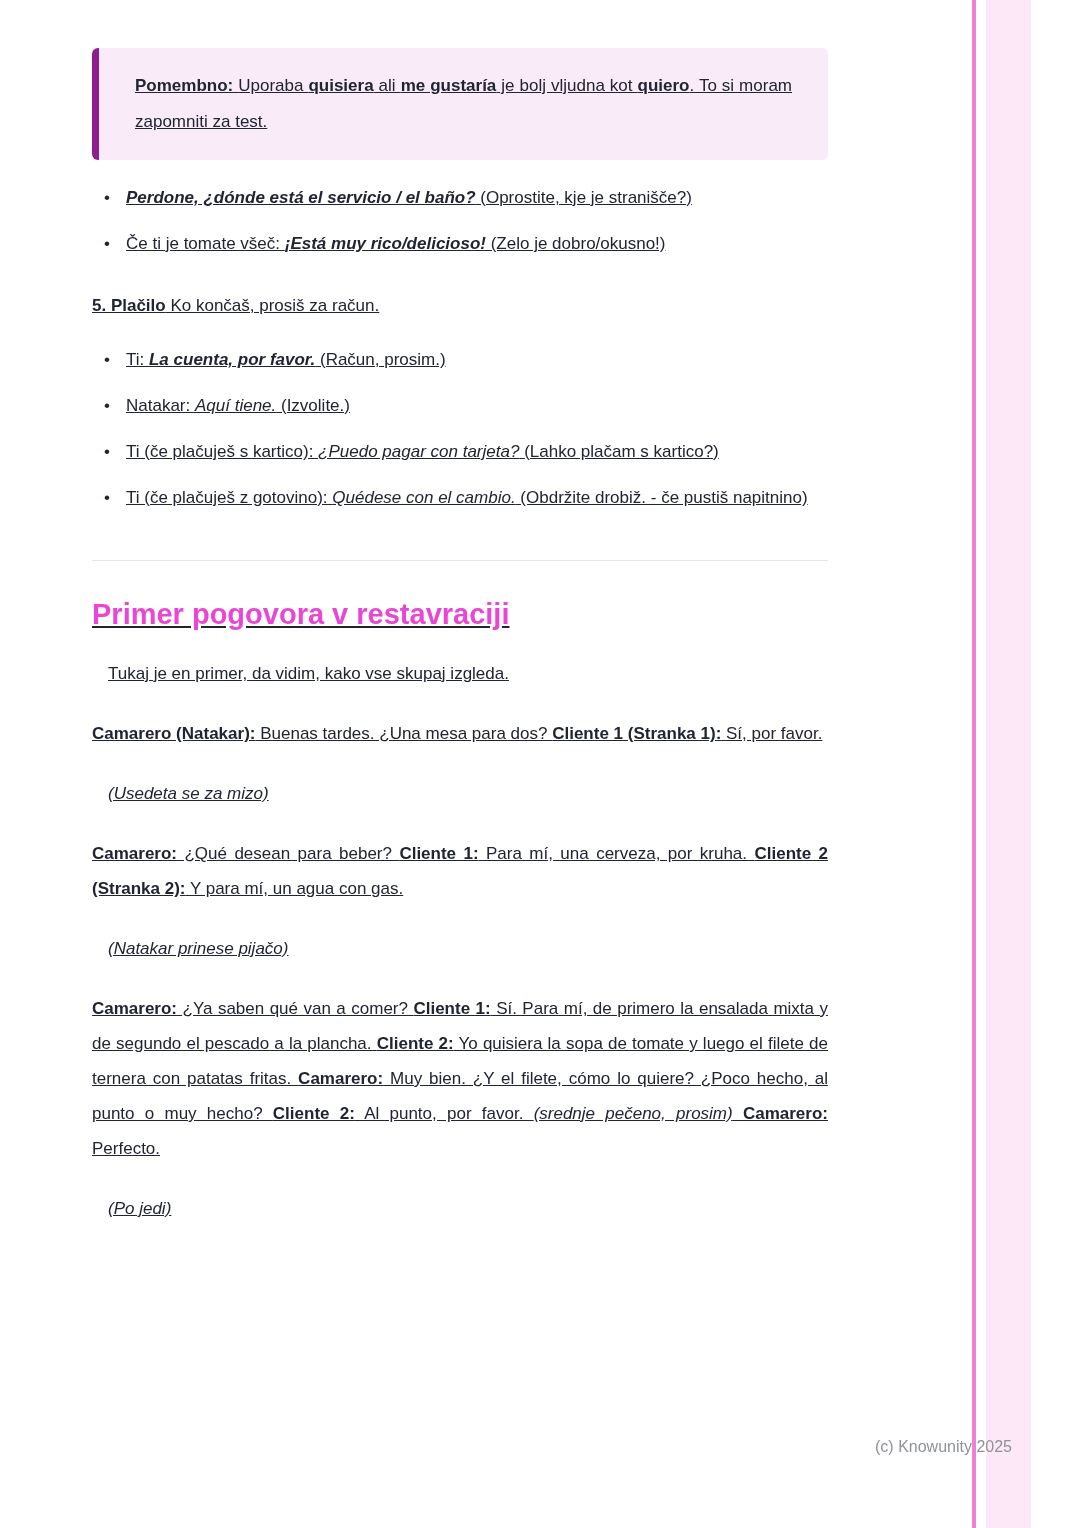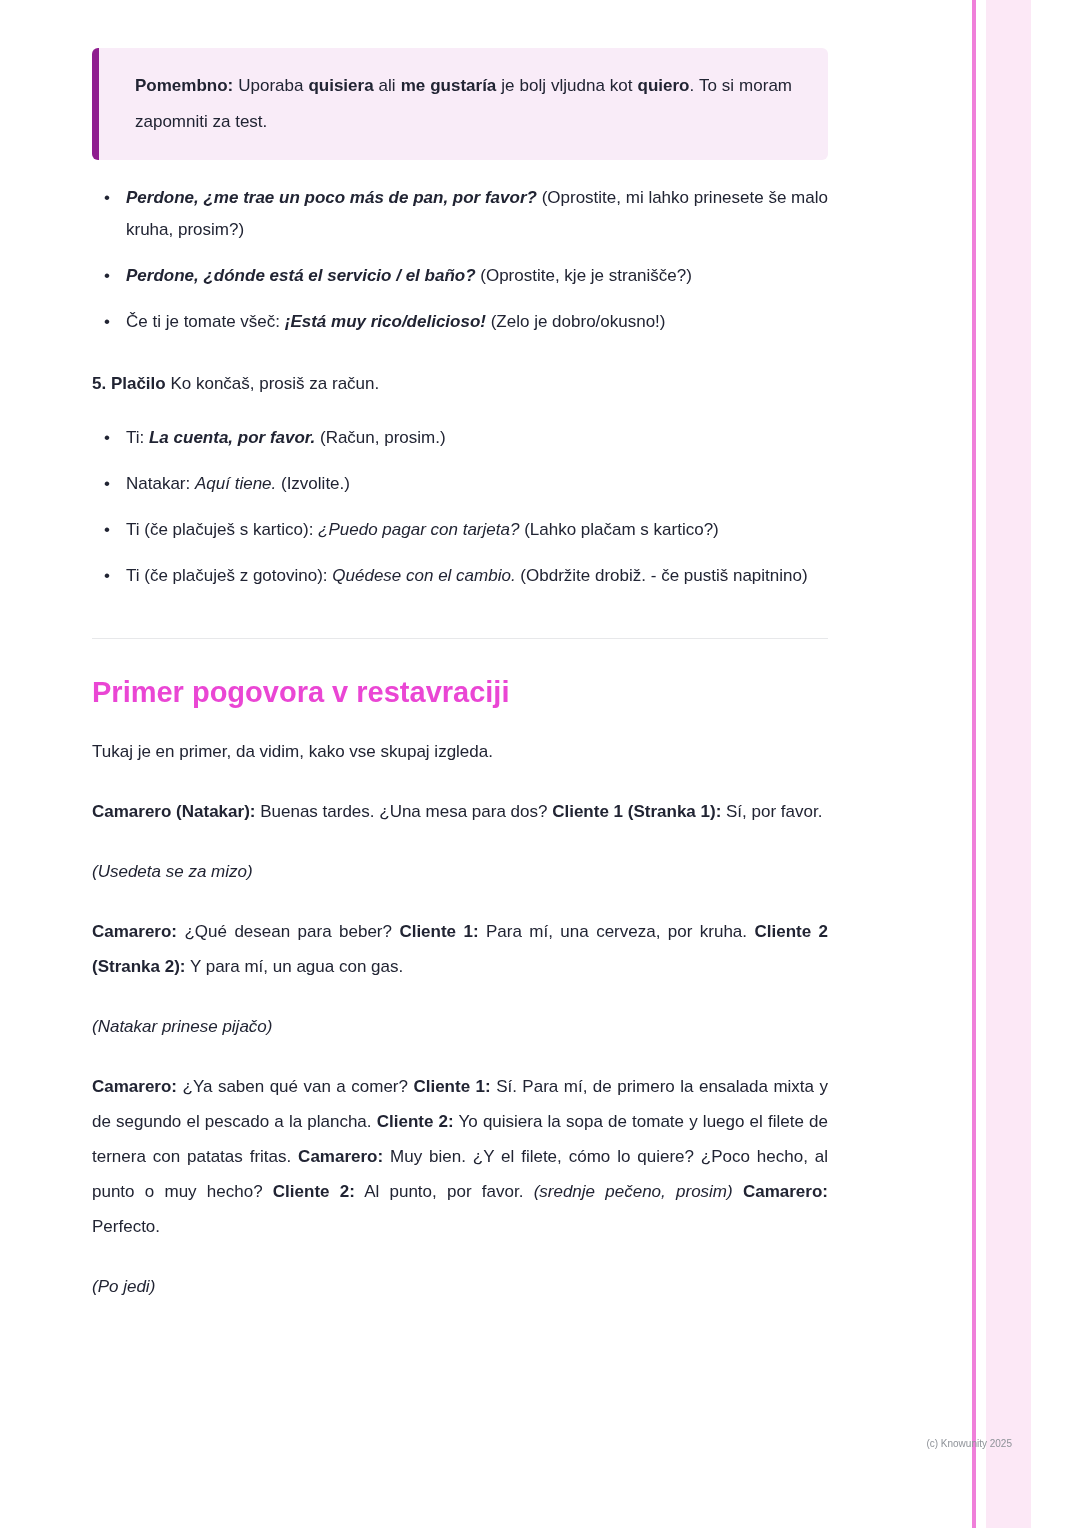--- a/index.html
+++ b/index.html
@@ -5,21 +5,21 @@
   html, body { margin: 0; padding: 0; }
   body {
     width: 1080px;
     height: 1528px;
     background: #ffffff;
     font-family: "Liberation Sans", "DejaVu Sans", sans-serif;
     color: #212433;
     position: relative;
     overflow: hidden;
   }
-  .page { position: relative; width: 1080px; height: 1288px; }
+  .page { position: relative; width: 1080px; height: 1288px; text-decoration: underline; }
 
   
   .deco-band {
     position: absolute;
     left: 986px; top: 0;
     width: 45px; height: 1528px;
     background: var(--band-color, #fce8f6);
     z-index: 0;
   }
   .deco-line {
@@ -89,57 +89,56 @@
     font-weight: 700;
     color: var(--accent-pink, #ea46d4);
   }
 
   .dialogue p.para {
     margin: 25px 0 0 0;
     line-height: 35px;
     text-align: justify;
   }
   .dialogue p.stage {
-    margin: 25px 0 0 0;
+    margin: 25px 0 0 16px;
     line-height: 35px;
     font-style: italic;
     text-align: left;
   }
   .dialogue p.intro {
-    margin: 25px 0 0 0;
+    margin: 25px 0 0 16px;
     line-height: 35px;
     text-align: left;
   }
 
   .footer {
     position: absolute;
     top: 1438px;
     right: 68px;
     z-index: 3;
-    font-size: 10px;
+    font-size: 16px;
     color: #8e9298;
   }
 </style>
 </head>
 <body>
 
 <div class="page">
 
   <div class="deco-band"></div>
   <div class="deco-line"></div>
 
   <div class="content">
 
     <div class="callout">
       <p class="rich"><span style="font-weight: 700;">Pomembno: </span><span>Uporaba </span><span style="font-weight: 700;">quisiera</span><span> ali </span><span style="font-weight: 700;">me gustaría</span><span> je bolj vljudna kot </span><span style="font-weight: 700;">quiero</span><span>. To si moram zapomniti za test.</span></p>
     </div>
 
 
     <ul class="bullets">
-      <li class="rich"><span style="font-weight: 700; font-style: italic;">Perdone, ¿me trae un poco más de pan, por favor?</span><span> (Oprostite, mi lahko prinesete še malo kruha, prosim?)</span></li>
       <li class="rich"><span style="font-weight: 700; font-style: italic;">Perdone, ¿dónde está el servicio / el baño?</span><span> (Oprostite, kje je stranišče?)</span></li>
       <li class="rich"><span>Če ti je tomate všeč: </span><span style="font-weight: 700; font-style: italic;">¡Está muy rico/delicioso!</span><span> (Zelo je dobro/okusno!)</span></li>
     </ul>
 
     <p class="sec-title rich" style="margin-top: 30px;"><span style="font-weight: 700;">5. Plačilo</span><span> Ko končaš, prosiš za račun.</span></p>
 
     <ul class="bullets">
       <li class="rich"><span>Ti: </span><span style="font-weight: 700; font-style: italic;">La cuenta, por favor.</span><span> (Račun, prosim.)</span></li>
       <li class="rich"><span>Natakar: </span><span style="font-style: italic;">Aquí tiene.</span><span> (Izvolite.)</span></li>
       <li class="rich"><span>Ti (če plačuješ s kartico): </span><span style="font-style: italic;">¿Puedo pagar con tarjeta?</span><span> (Lahko plačam s kartico?)</span></li>

